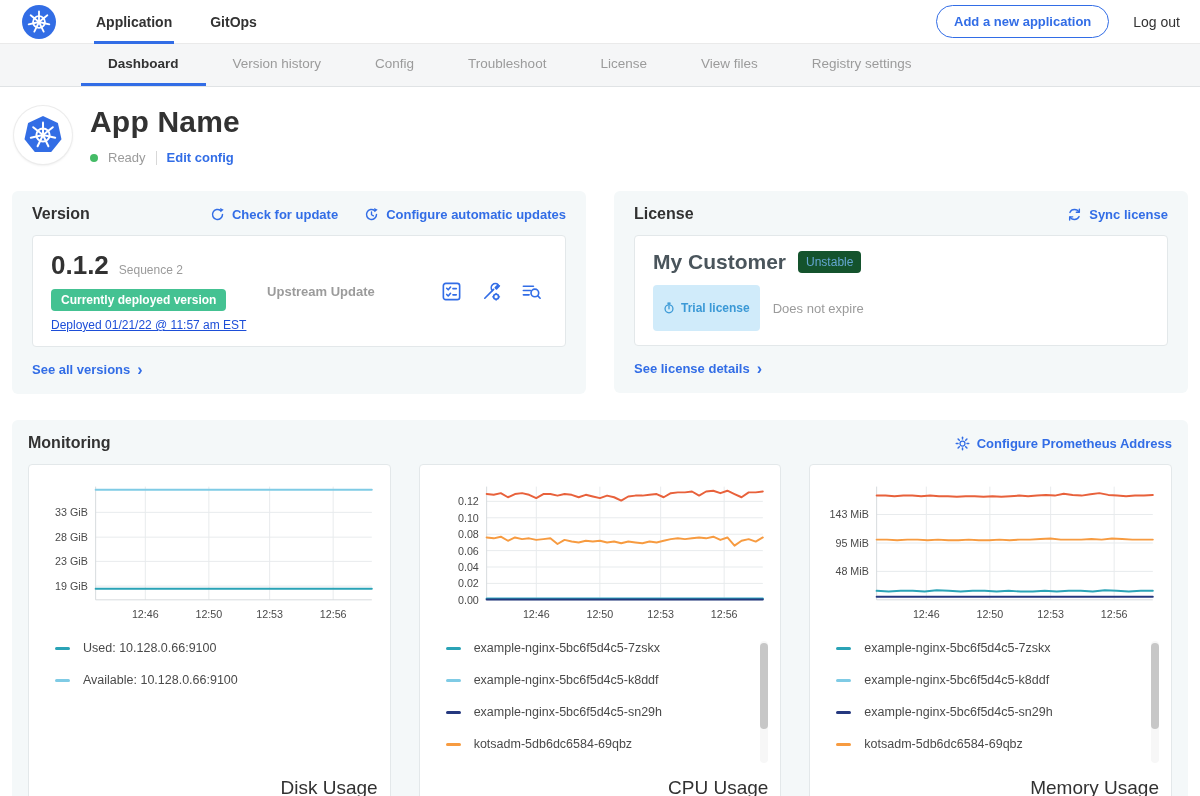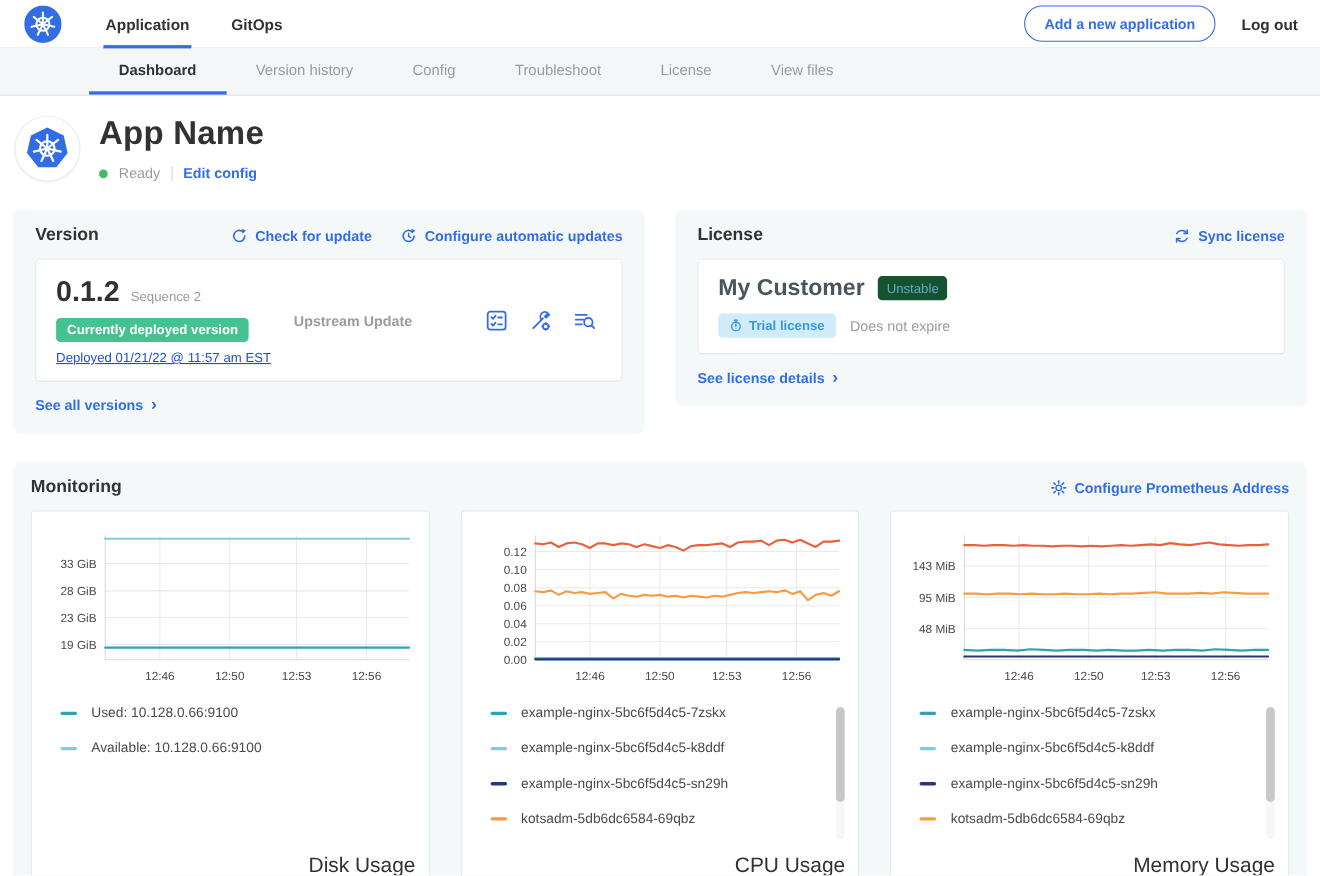--- a/index.html
+++ b/index.html
@@ -6,21 +6,21 @@
   body { font-family:"Liberation Sans", sans-serif; background:#fff; color:#323232; }
   .page { width:1200px; height:796px; background:#fff; overflow:hidden; }
 
   
   .topnav { height:44px; display:flex; align-items:center; padding:0 20px 0 22px; border-bottom:1px solid #eaeaea; }
   .brand { width:34px; height:34px; border-radius:50%; display:flex; align-items:center; justify-content:center; margin-right:38px; }
   .nav-item { font-size:14px; font-weight:bold; color:#323232; height:44px; line-height:44px; padding:0 2px; margin-right:34px; border-bottom:3px solid transparent; cursor:pointer; }
   .nav-item.active { border-bottom-color:#326de6; }
   .topnav .spacer { flex:1; }
   .add-app-btn { border:1px solid #326de6; color:#326de6; font-weight:bold; font-size:13px; border-radius:17px; padding:8px 17px; background:#fff; cursor:pointer; }
-  .logout { font-size:14px; color:#323232; margin-left:24px; cursor:pointer;font-weight:bold; }
+  .logout { font-size:14px; color:#323232; margin-left:24px; cursor:pointer; }
 
   
   .tabbar { height:43px; background:#f5f6f7; border-bottom:1px solid #e0e3e5; display:flex; padding-left:81px; }
   .tab { font-size:13.5px; color:#9b9b9b; line-height:40px; padding:0 27px; border-bottom:3px solid transparent; cursor:pointer; }
   .tab.active { color:#323232; font-weight:bold; border-bottom-color:#326de6; }
 
   
   .app-header { display:flex; align-items:center; gap:18px; padding:18px 14px 20px; }
   .avatar { width:58px; height:58px; border-radius:50%; background:#fff; box-shadow:0 0 0 1px #ececec, 0 1px 3px rgba(0,0,0,.12); display:flex; align-items:center; justify-content:center; }
   .app-title { font-size:30px; font-weight:bold; color:#323232; letter-spacing:.2px; }
@@ -51,21 +51,21 @@
   .deploy-date { font-size:12px; color:#1d4ed8;text-decoration:underline; }
   .v-mid { flex:1; font-size:13px; font-weight:bold; color:#9b9b9b; }
   .v-icons { display:flex; gap:17px; align-items:center; padding-right:4px; }
   .v-icons span { cursor:pointer; display:flex; }
 
   
   .lic-name-row { display:flex; align-items:center; gap:12px; }
   .lic-name { font-size:21px; font-weight:bold; color:#4a555c; }
   .badge-unstable { background:#14532d; color:#64a6d1; font-size:12px; padding:4px 8px; border-radius:4px; }
   .lic-row2 { display:flex; align-items:center; gap:13px; margin-top:11px; }
-  .badge-trial { background:#d0ebfa; color:#3b99d6; font-size:12px; font-weight:bold; padding:4px 10px; border-radius:4px; display:inline-flex; align-items:center; gap:6px; }
+  .badge-trial { background:#d0ebfa; color:#3b99d6; font-size:12px; font-weight:bold; padding:16px 10px; border-radius:4px; display:inline-flex; align-items:center; gap:6px; }
   .no-expire { font-size:13px; color:#9b9b9b; }
 
   
   .monitoring { margin:26px 12px 0; background:#f4f8f9; border-radius:6px; padding:14px 16px 16px; }
   .charts-row { display:flex; gap:28px; margin-top:12px; }
   .chart-card { flex:1; background:#fff; border:1px solid #e3e8ea; border-radius:4px; padding:12px 12px 0; display:flex; flex-direction:column; }
   .chart-card svg.chart { width:100%; height:150px; display:block; }
   .legend-wrap { position:relative; margin-top:14px; height:132px; overflow:hidden; }
   .legend { list-style:none; padding-left:14px; }
   .legend li { display:flex; align-items:center; gap:13px; margin-bottom:18px; font-size:12.5px; color:#4a4a4a; }
@@ -107,20 +107,21 @@
     <div class="logout">Log out</div>
   </div>
 
   <div class="tabbar">
       <div class="tab active">Dashboard</div>
       <div class="tab">Version history</div>
       <div class="tab">Config</div>
       <div class="tab">Troubleshoot</div>
       <div class="tab">License</div>
       <div class="tab">View files</div>
+      <div class="tab">Registry settings</div>
     </div>
 
   <div class="app-header">
     <span class="avatar">
       <svg width="40" height="40" viewBox="0 0 40 40">
         <polygon points="20,1 34.9,8.1 38.5,24.2 28.2,37.1 11.8,37.1 1.5,24.2 5.1,8.1" fill="#326de5"></polygon>
         <g stroke="#fff" stroke-width="2" fill="none" stroke-linecap="round">
           <circle cx="20" cy="20" r="6.6"></circle>
           <line x1="20" y1="20" x2="20" y2="7.5"></line>
             <line x1="20" y1="20" x2="29.8" y2="12.2"></line>

